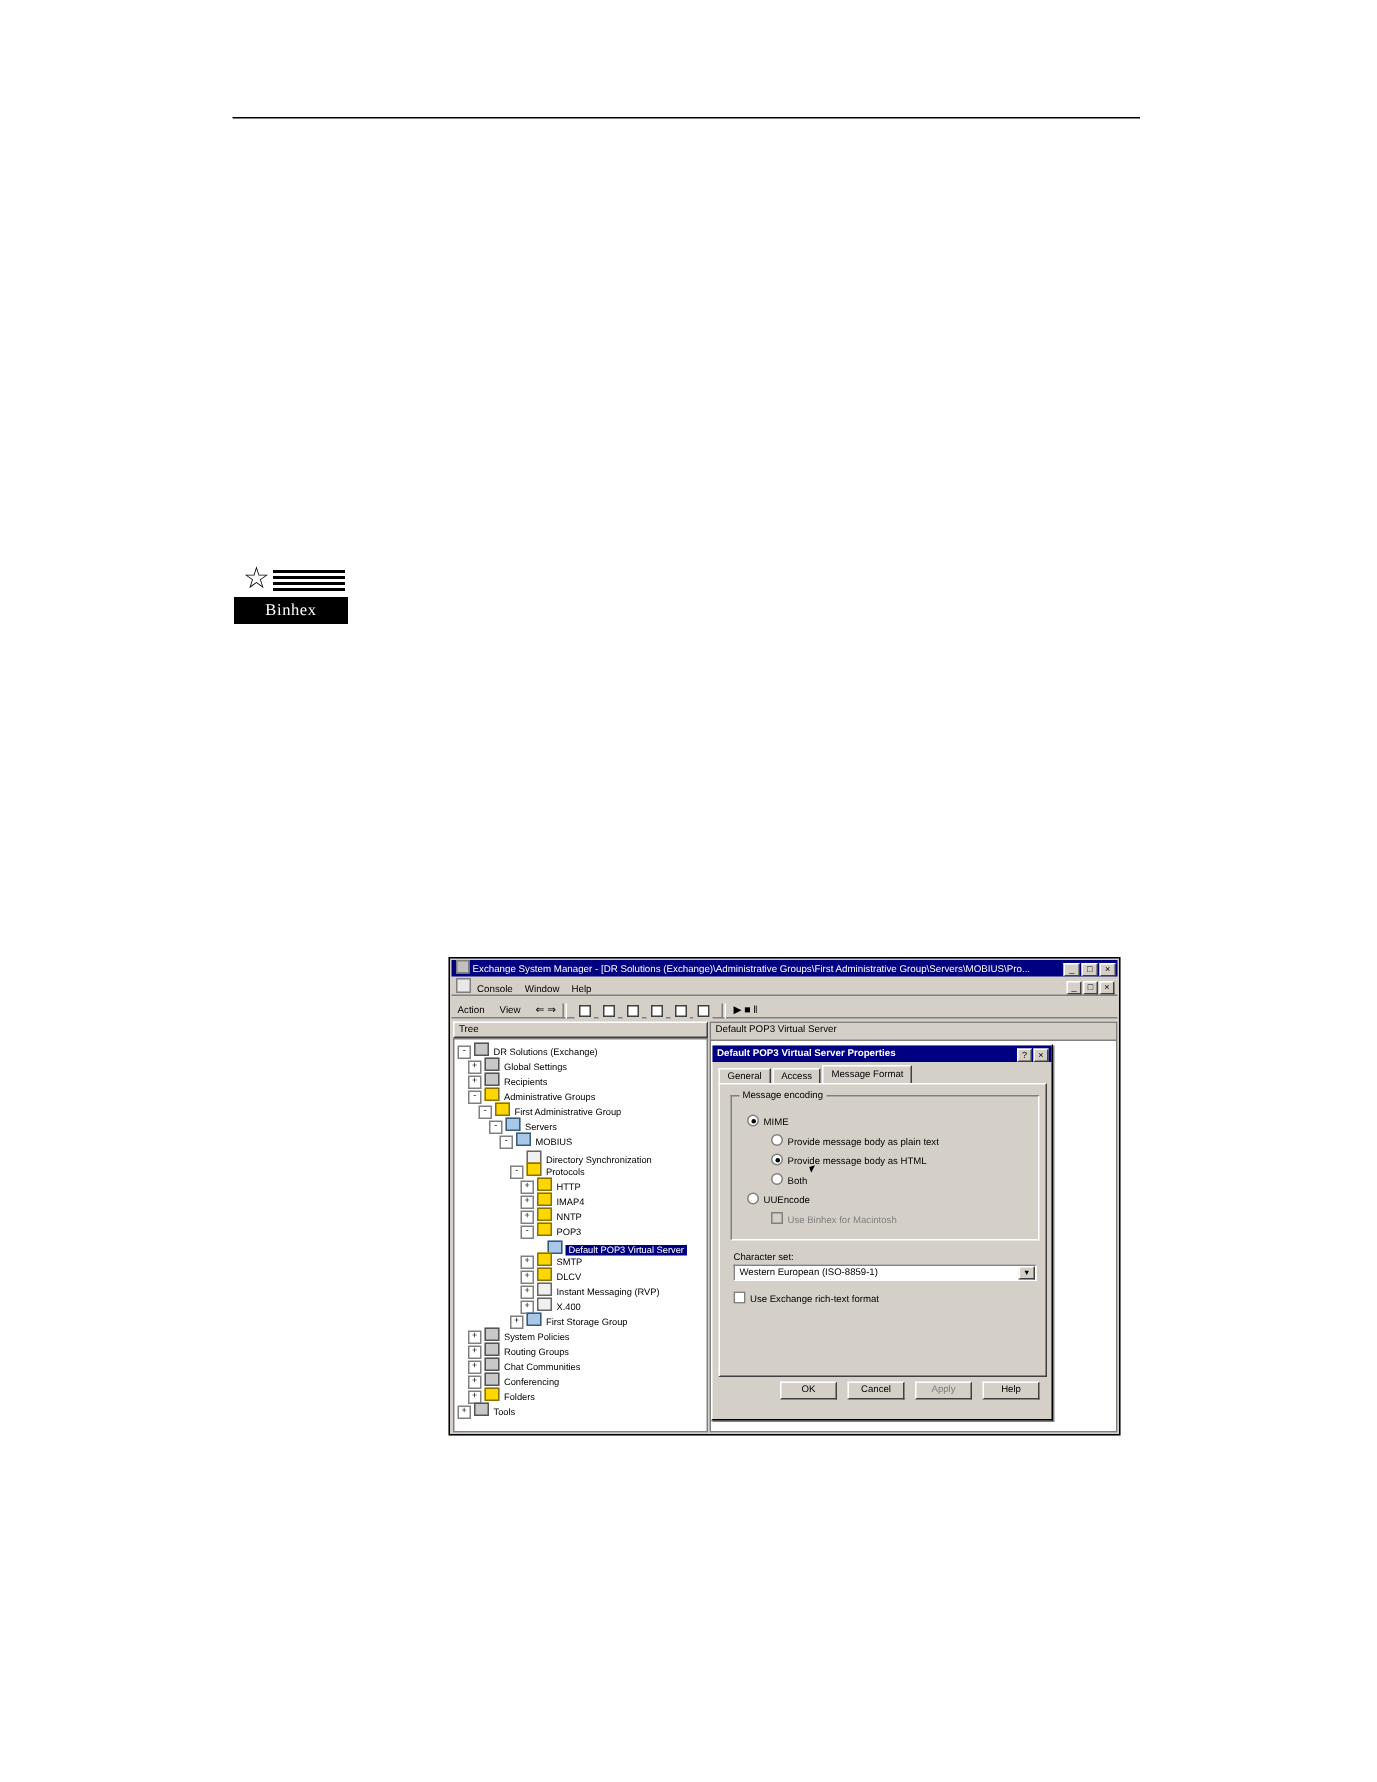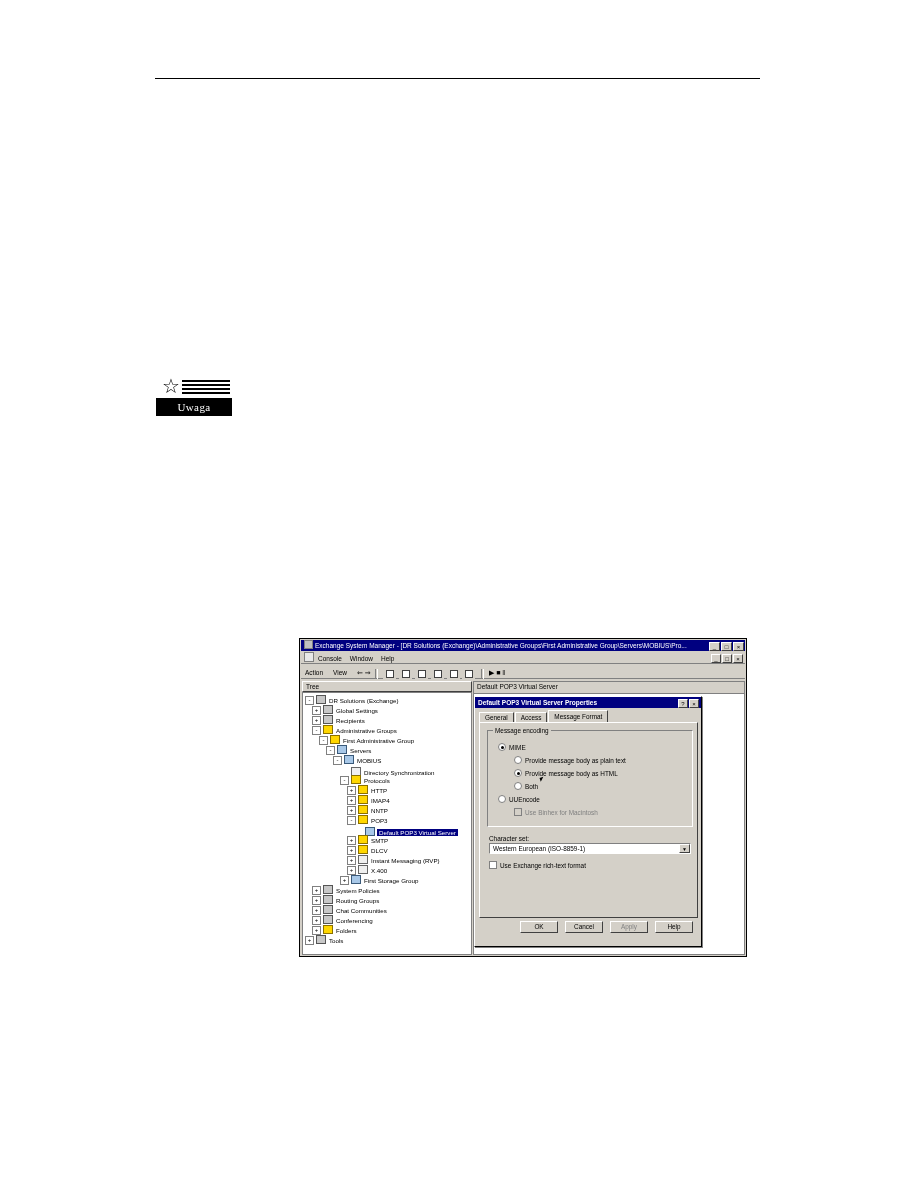--- a/index.html
+++ b/index.html
@@ -483,21 +483,21 @@
 <div class="uwaga-mark">
   <div class="star-box">
     <span class="star">☆</span>
   </div>
   <div class="bars">
     <i></i>
       <i></i>
       <i></i>
       <i></i>
   </div>
-  <div class="label">Uwaga</div>
+  <div class="label">Binhex</div>
 </div>
 
 <div class="shot">
 
   <div class="titlebar">
     <span class="tb-icon"></span><span>Exchange System Manager - [DR Solutions (Exchange)\Administrative Groups\First Administrative Group\Servers\MOBIUS\Pro...</span>
     <span class="win-btns">
       <span>_</span><span>□</span><span>×</span>
     </span>
   </div>

